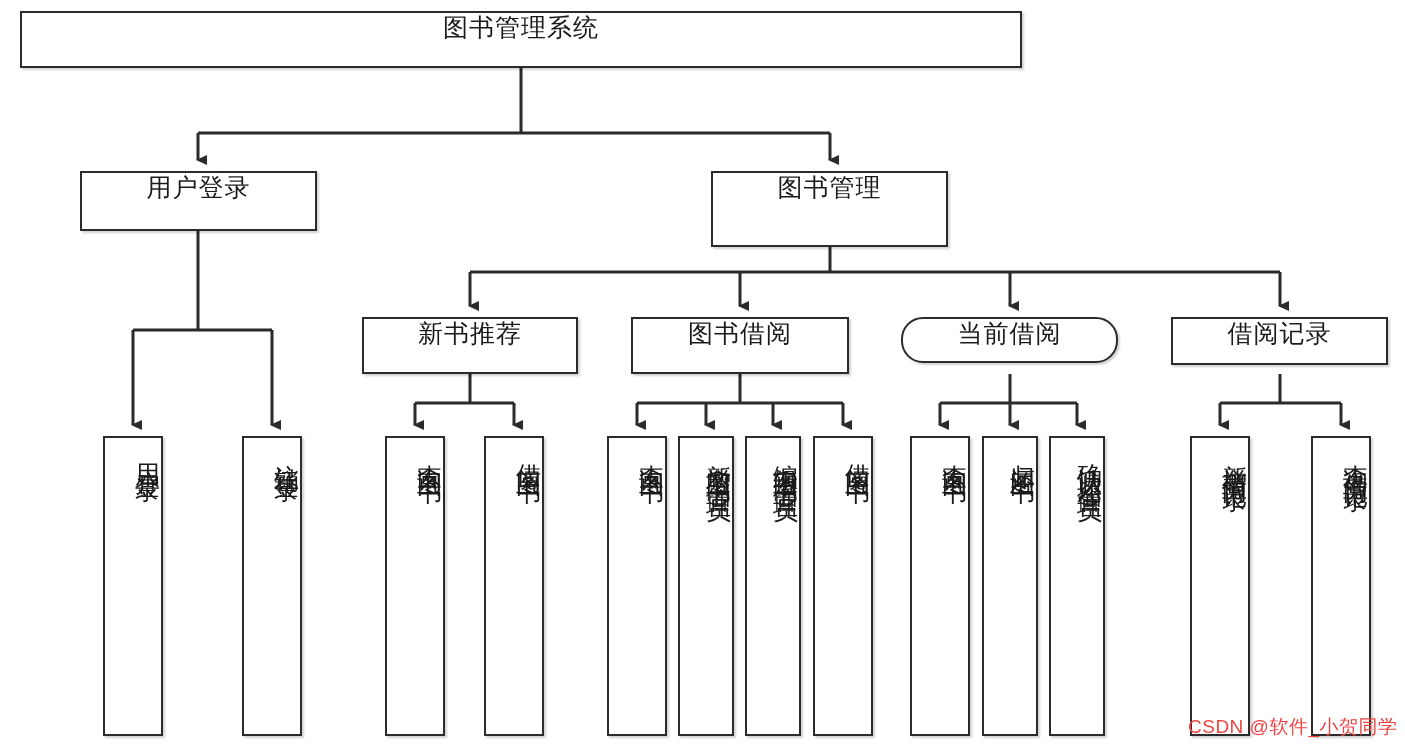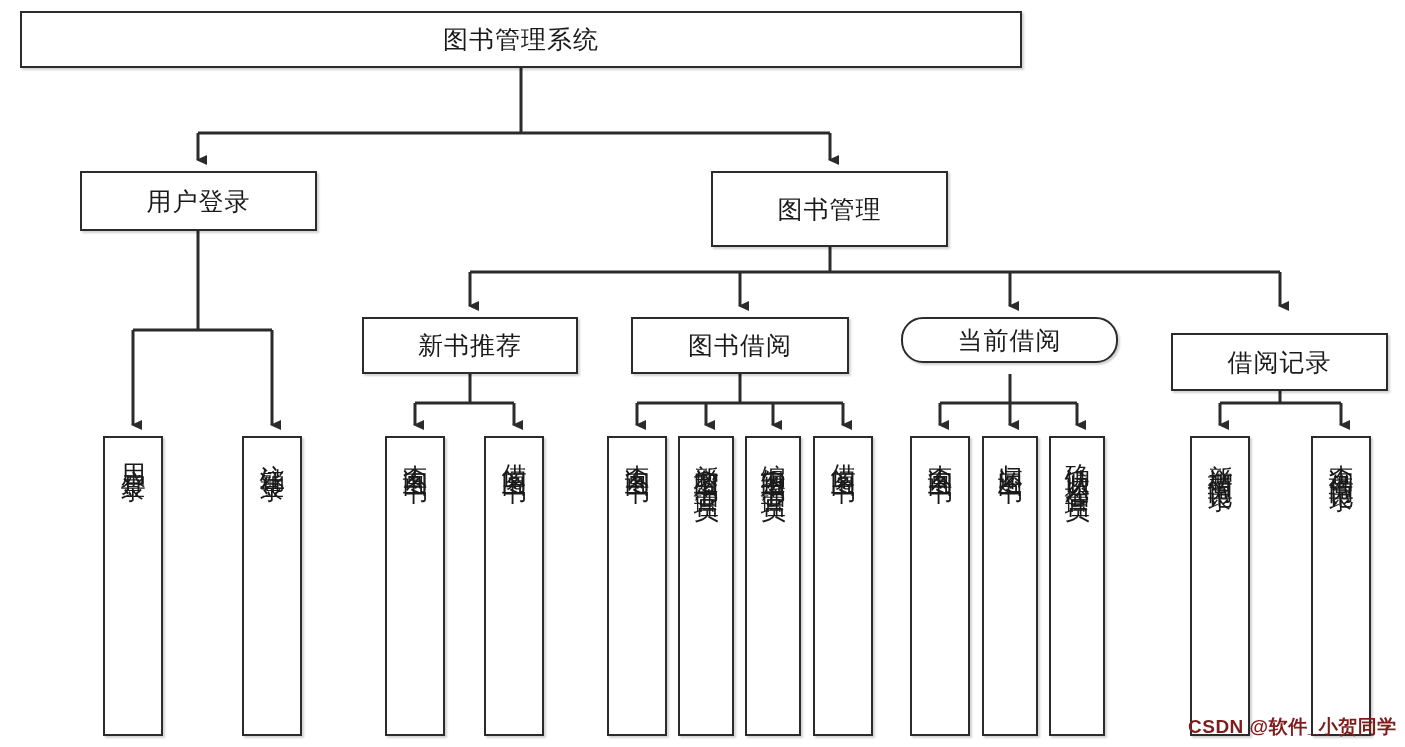--- a/index.html
+++ b/index.html
@@ -23,21 +23,21 @@
     top: 0;
     width: 1405px;
     height: 747px;
   }
   .node {
     position: absolute;
     box-sizing: border-box;
     border: 2.5px solid #2b2b2b;
     background: #ffffff;
     display: flex;
-    align-items: center;
+    align-items: flex-start;
     justify-content: center;
     color: #1a1a1a;
     box-shadow: 2px 2px 2px rgba(0,0,0,0.18);
   }
   .node.horiz {
     font-size: 25px;
     letter-spacing: 1px;
     line-height: 1.15;
   }
   .node.vert {
@@ -55,25 +55,24 @@
     white-space: nowrap;
   }
   .node .nlabel {
     display: block;
   }
   #watermark {
     position: absolute;
     left: 1188px;
     top: 714px;
     font-size: 19px;
-    color: #7f1d1d;
+    color: #ef4444;
     white-space: nowrap;
     letter-spacing: 0.5px;
     pointer-events: none;
-    font-weight: bold;
   }
 </style>
 </head>
 <body>
 
 <div id="canvas">
 
   <svg id="edges" viewBox="0 0 1405 747" width="1405" height="747">
     <defs>
       <marker id="arrow" markerWidth="11" markerHeight="11" refX="5" refY="9" orient="auto" markerUnits="userSpaceOnUse">
@@ -137,21 +136,21 @@
 
   <div class="node horiz" id="n-l3-1" style="left: 631px; top: 317px; width: 218px; height: 57px;">
     <span class="nlabel">图书借阅</span>
   </div>
   <div class="node horiz" id="n-l3-0" style="left: 362px; top: 317px; width: 216px; height: 57px;">
     <span class="nlabel">新书推荐</span>
   </div>
   <div class="node horiz" id="n-l3-2" style="left: 901px; top: 317px; width: 217px; height: 46px; border-radius: 22px;">
     <span class="nlabel">当前借阅</span>
   </div>
-  <div class="node horiz" id="n-l3-3" style="left: 1171px; top: 317px; width: 217px; height: 58px; margin-top: 16px;">
+  <div class="node horiz" id="n-l3-3" style="left: 1171px; top: 317px; width: 217px; height: 48px;">
     <span class="nlabel">借阅记录</span>
   </div>
 
   <div class="node vert" id="n-lf-0" style="left: 103px; top: 436px; width: 60px; height: 300px;">
     <span class="nlabel">用户登录</span>
   </div>
   <div class="node vert" id="n-lf-1" style="left: 242px; top: 436px; width: 60px; height: 300px;">
     <span class="nlabel">注销登录</span>
   </div>
   <div class="node vert" id="n-lf-2" style="left: 385px; top: 436px; width: 60px; height: 300px;">

